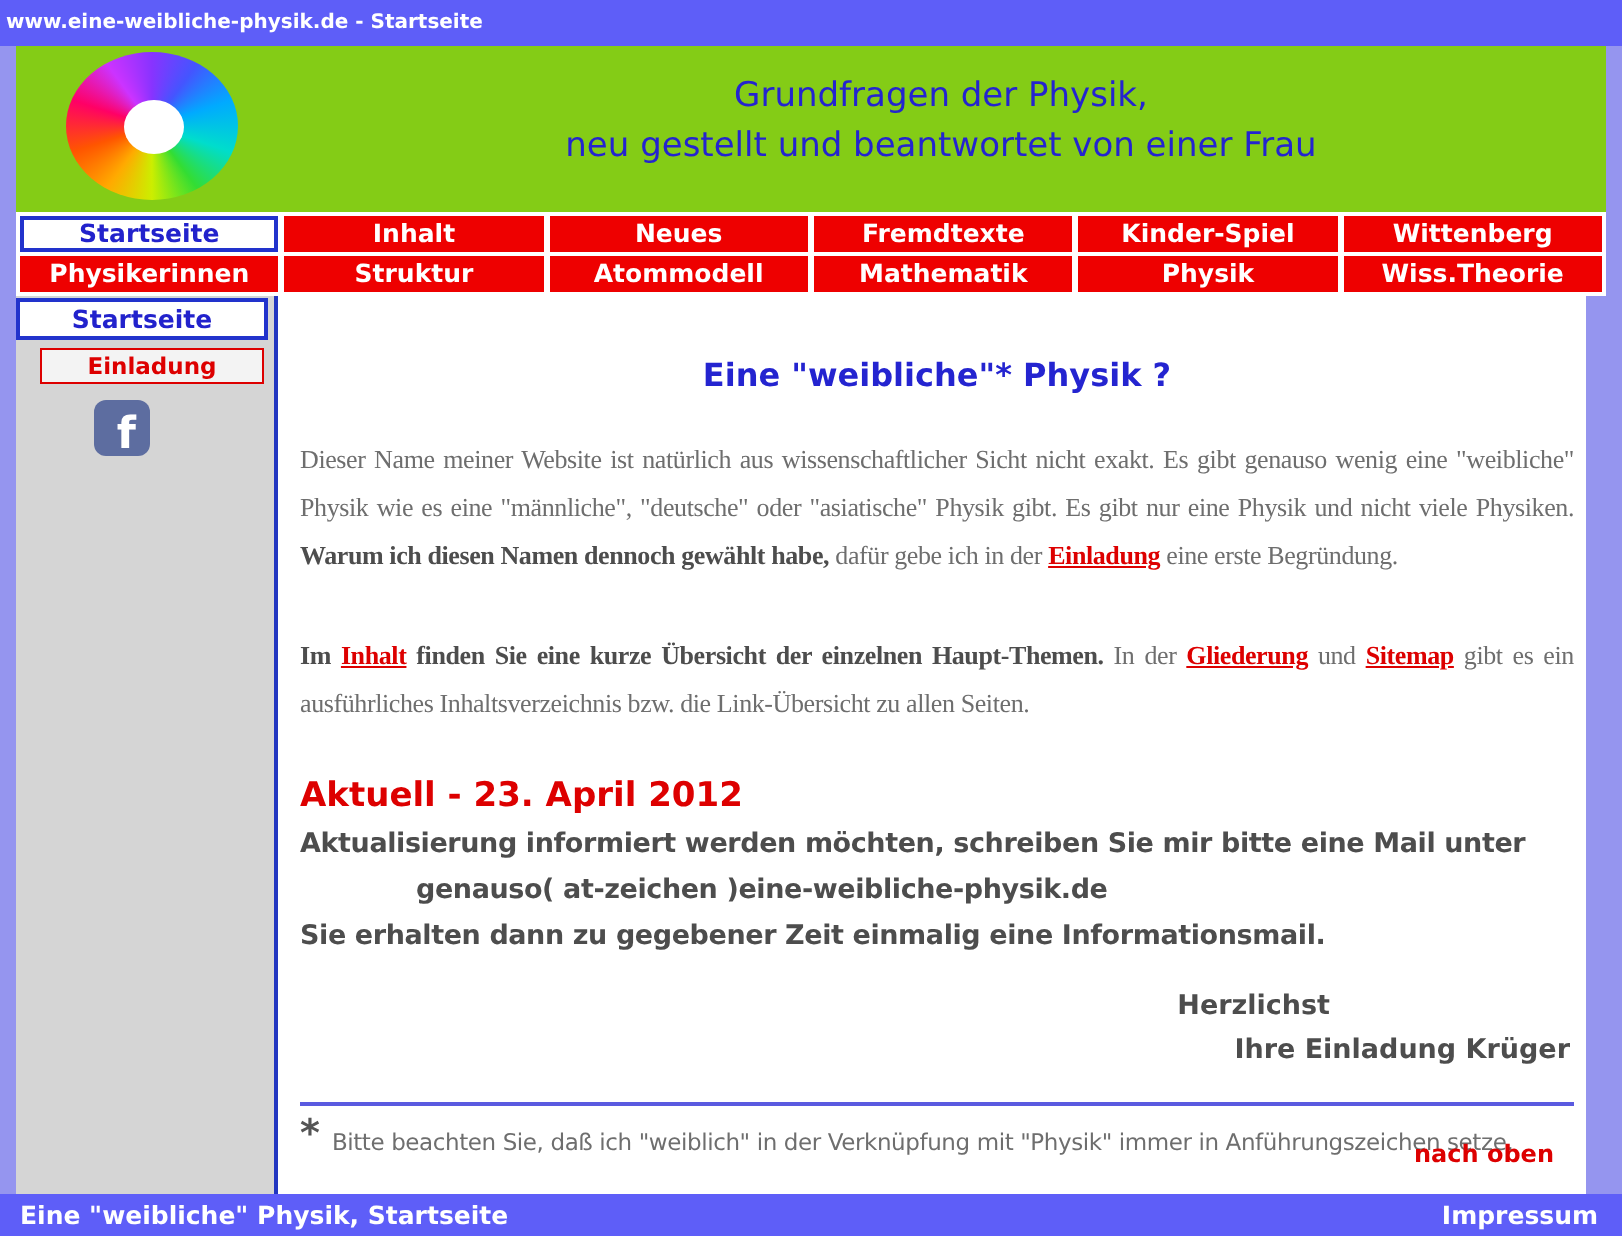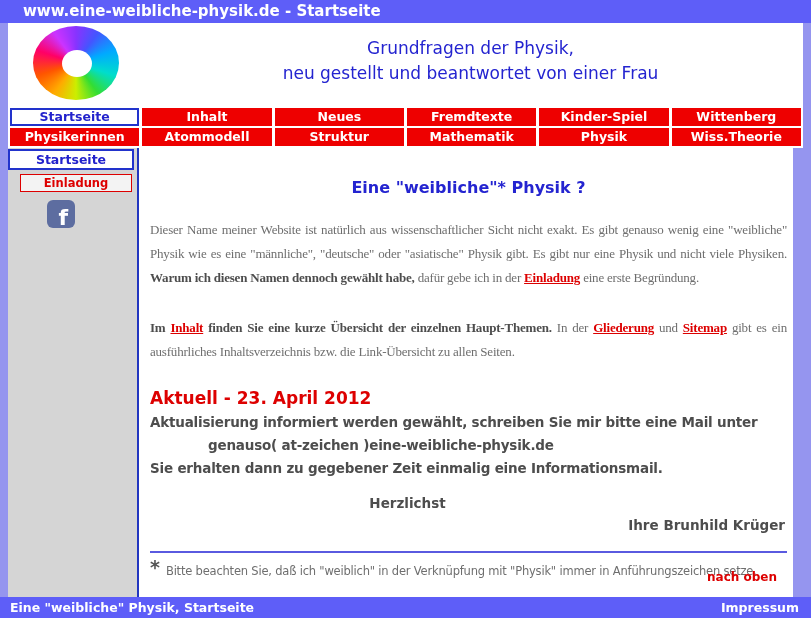--- a/index.html
+++ b/index.html
@@ -5,24 +5,24 @@
   html,body { margin:0; padding:0; }
   body {
     width:811px; height:618px;
     background:var(--frame-purple, #9595ef);
     font-family:"DejaVu Sans","Liberation Sans",sans-serif;
     position:relative; overflow:hidden;
   }
   .titlebar {
     position:absolute; top:0; left:0; width:811px; height:23px;
     background:var(--titlebar-blue, #5e5ef8);
-    color:#fff; font-weight:bold; font-size:15px; line-height:23px;
-    padding-left:23px; box-sizing:border-box;
+    color:#fff; font-weight:bold; font-size:10px; line-height:23px;
+    padding-left:3px; box-sizing:border-box;
   }
-  .wrapper { position:absolute; top:23px; left:8px; width:795px; height:574px; background:#ffffff; }
+  .wrapper { position:absolute; top:23px; left:8px; width:795px; height:574px; background:#84cc16; }
 
   
   .header { height:83px; position:relative; }
   .logo {
     position:absolute; left:25px; top:3px; width:86px; height:74px;
     border-radius:50%;
     background:conic-gradient(from 0deg,
       #8833ff,#4455ff,#00aaff,#00ddcc,#33dd33,#ccee00,#ffaa00,#ff5500,#ff0066,#cc33ff,#8833ff);
     z-index:2;
   }
@@ -81,21 +81,21 @@
   .p { text-align:justify; color:#6e6e6e; font-size:13px; line-height:24px; letter-spacing:-0.2px;font-family:Liberation Serif, serif; }
   .p1 { margin-top:21px; }
   .p2 { margin-top:26px; }
   .seg-b { color:#4d4d4d; font-weight:bold; }
   .seg-l { color:var(--link-red, #dd0000); font-weight:bold; text-decoration:underline; cursor:pointer; }
   .aktuell-h { margin-top:24px; color:var(--link-red, #dd0000); font-weight:bold; font-size:17px; }
   .p3 { color:#4d4d4d; font-weight:bold; font-size:13.5px; line-height:23px; text-align:justify; letter-spacing:-0.2px; margin-top:3px; }
   .jline { text-align:justify; text-align-last:justify; }
   .email-line { padding-left:58px; }
   .sig { text-align:right; color:#4d4d4d; font-weight:bold; font-size:13.5px; line-height:22px; }
-  .sig1 { padding-right:122px; margin-top:12px;text-align:center; }
+  .sig1 { padding-right:122px; margin-top:12px; }
   .sig2 { padding-right:2px; }
   .divider { margin-top:15px; border-top:2px solid #5a5ae0; }
   .footnote { display:flex; margin-top:4px; color:#6e6e6e; }
   .footnote .star { font-size:19px; font-weight:bold; color:#555; line-height:20px; }
   .footnote .txt { font-size:11.5px; line-height:15px; margin:7px 0 0 6px; letter-spacing:-0.2px; }
   .nach-oben {
     position:absolute; right:16px; bottom:13px;
     color:var(--link-red, #dd0000); font-weight:bold; font-size:12px;
     cursor:pointer;
   }
@@ -128,22 +128,22 @@
   </div>
 
   <div class="nav">
     <div class="nav-cell active">Startseite</div>
     <div class="nav-cell">Inhalt</div>
     <div class="nav-cell">Neues</div>
     <div class="nav-cell">Fremdtexte</div>
     <div class="nav-cell">Kinder-Spiel</div>
     <div class="nav-cell">Wittenberg</div>
     <div class="nav-cell">Physikerinnen</div>
+    <div class="nav-cell">Struktur</div>
     <div class="nav-cell">Atommodell</div>
-    <div class="nav-cell">Struktur</div>
     <div class="nav-cell">Mathematik</div>
     <div class="nav-cell">Physik</div>
     <div class="nav-cell">Wiss.Theorie</div>
   </div>
 
   <div class="body-row">
 
     <div class="sidebar">
       <div class="side-btn-main">Startseite</div>
       <div class="side-btn-sub">Einladung</div>
@@ -156,27 +156,27 @@
 
     <div class="content">
       <div class="heading">Eine "weibliche"* Physik ?</div>
 
       <div class="p p1"><span class="seg-n">Dieser Name meiner Website ist natürlich aus wissenschaftlicher Sicht nicht exakt. Es gibt genauso wenig eine "weibliche" Physik wie es eine "männliche", "deutsche" oder "asiatische" Physik gibt. Es gibt nur eine Physik und nicht viele Physiken. </span><span class="seg-b">Warum ich diesen Namen dennoch gewählt habe,</span><span class="seg-n"> dafür gebe ich in der </span><span class="seg-l">Einladung</span><span class="seg-n"> eine erste Begründung.</span></div>
 
       <div class="p p2"><span class="seg-b">Im </span><span class="seg-l">Inhalt</span><span class="seg-b"> finden Sie eine kurze Übersicht der einzelnen Haupt-Themen.</span><span class="seg-n"> In der </span><span class="seg-l">Gliederung</span><span class="seg-n"> und </span><span class="seg-l">Sitemap</span><span class="seg-n"> gibt es ein ausführliches Inhaltsverzeichnis bzw. die Link-Übersicht zu allen Seiten.</span></div>
 
       <div class="aktuell-h">Aktuell - 23. April 2012</div>
       <div class="p3">
-        <div>Aktualisierung informiert werden gewählt, schreiben Sie mir bitte eine Mail unter</div>
+        <div>Aktualisierung informiert werden möchten, schreiben Sie mir bitte eine Mail unter</div>
         <div class="email-line">genauso( at-zeichen )eine-weibliche-physik.de</div>
         <div>Sie erhalten dann zu gegebener Zeit einmalig eine Informationsmail.</div>
       </div>
 
       <div class="sig sig1">Herzlichst</div>
-      <div class="sig sig2">Ihre Brunhild Krüger</div>
+      <div class="sig sig2">Ihre Einladung Krüger</div>
 
       <div class="divider"></div>
 
       <div class="footnote">
         <span class="star">*</span>
         <span class="txt">Bitte beachten Sie, daß ich "weiblich" in der Verknüpfung mit "Physik" immer in Anführungszeichen setze.</span>
       </div>
 
       <div class="nach-oben">nach oben</div>
     </div>

